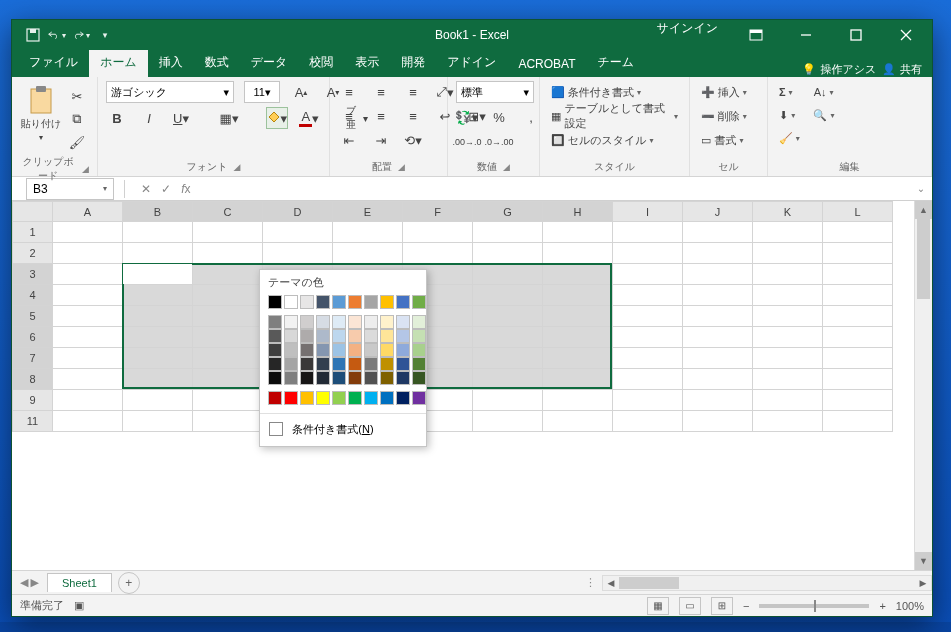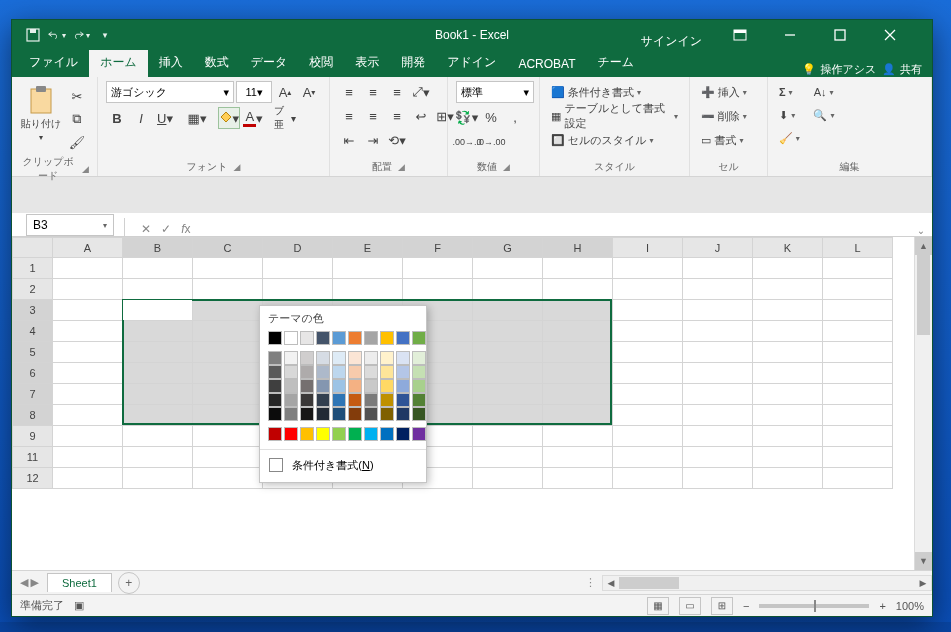--- a/index.html
+++ b/index.html
@@ -3,44 +3,44 @@
 <meta charset="utf-8">
 <style>
 * { box-sizing: border-box; margin: 0; padding: 0; font-family: "Yu Gothic UI", "Meiryo", sans-serif; }
 body { background: linear-gradient(180deg,#1a6dd9 0%,#0a4db5 100%); width: 951px; height: 632px; overflow: hidden; position: relative; }
 .window { position: absolute; left: 11px; top: 19px; width: 922px; height: 598px; background: #e6e6e6; box-shadow: 0 8px 30px rgba(0,0,0,.5); display: flex; flex-direction: column; border: 1px solid #0d5232; }
 
 .titlebar { height: 30px; background: #0f6b3f; display: flex; align-items: center; color: #fff; font-size: 12px; position: relative; }
 .qat { display: flex; align-items: center; gap: 6px; padding-left: 12px; }
 .qat .ic { width: 18px; height: 18px; display: flex; align-items: center; justify-content: center; opacity: .9; }
 .title-txt { position: absolute; left: 50%; transform: translateX(-50%); font-size: 12px; }
-.title-right { margin-left: auto; display: flex; align-items: flex-end; gap: 6px; padding-right: 20px; }
+.title-right { margin-left: auto; display: flex; align-items: flex-start; gap: 6px; padding-right: 4px; }
 .winbtn { width: 44px; height: 30px; display:flex; align-items:center; justify-content:center; }
 
 .tabs { height: 27px; background: #0f6b3f; display: flex; align-items: flex-end; color: #fff; font-size: 12px; padding-left: 6px; }
 .tab { padding: 5px 11px 6px; cursor: default; }
 .tab.active { background: #f3f3f3; color: #0f6b3f; }
 .tabs-right { margin-left: auto; display:flex; align-items:center; gap:6px; padding-right:10px; }
 .tabs-right .tr { font-size: 11px; display:flex; align-items:center; gap:4px; }
 
 .ribbon { height: 100px; background: #f3f3f3; border-bottom: 1px solid #d4d4d4; display: flex; }
 .group { border-right: 1px solid #e0e0e0; padding: 4px 8px 2px; display:flex; flex-direction:column; position:relative; }
 .group-label { font-size: 10px; color: #666; text-align:center; padding:2px 0 0; display:flex; align-items:center; justify-content:center; gap:6px;}
 .dlaunch{font-size:9px;color:#888;}
 .gbody { flex:1; display:flex; align-items:flex-start; gap:4px; }
 .bigbtn { width:42px; display:flex; flex-direction:column; align-items:center; gap:2px; font-size:10px; color:#444; padding-top:4px;}
 .smbtn { display:flex; align-items:center; gap:3px; font-size:11px; color:#444; height:22px; padding:0 3px;}
 .smbtn .dd{font-size:8px;color:#666;}
 .col { display:flex; flex-direction:column; gap:1px; }
 .fontbox, .sizebox { height:22px; border:1px solid #c5c5c5; background:#fff; font-size:11px; padding:0 4px; display:flex; align-items:center; }
 .fontbox{width:128px;} .sizebox{width:36px; justify-content:center;}
 .icbtn{width:22px;height:22px;display:flex;align-items:center;justify-content:center;color:#444;font-size:13px;}
-.row{display:flex;gap:2px;align-items:center;}
-
-.fxbar { height:24px; background:#fff; border-bottom:1px solid #d0d0d0; display:flex; align-items:flex-end; font-size:12px;margin-top:36px; }
+.row{display:flex;gap:10px;align-items:center;}
+
+.fxbar { height:24px; background:#fff; border-bottom:1px solid #d0d0d0; display:flex; align-items:center; font-size:12px; }
 .namebox { width:88px; height:22px; border:1px solid #c5c5c5; margin:0 4px 0 14px; display:flex; align-items:center; padding:0 6px; background:#fff;}
 .namebox .dd{margin-left:auto;font-size:8px;color:#666;}
 .fxbtns{display:flex;gap:10px;padding:0 10px;color:#888;}
 .fxinput{flex:1;height:22px;}
 .expand{width:22px;color:#888;font-size:10px;text-align:center;}
 
 .sheet { flex:1; background:#fff; position:relative; overflow:hidden; }
 .gridwrap{position:absolute;left:0;top:0;right:18px;bottom:0;overflow:hidden;}
 table.grid{border-collapse:collapse;table-layout:fixed;}
 table.grid th, table.grid td{border:1px solid #d4d4d4;font-size:11px;color:#444;font-weight:normal;background:#fff;}
@@ -524,35 +524,20 @@
               <td class="cell"></td>
               <td class="cell"></td>
               <td class="cell"></td>
               <td class="cell"></td>
               <td class="cell"></td>
               <td class="cell"></td>
               <td class="cell"></td>
             </tr>
             <tr>
               <th class="rowh">11</th>
-              <td class="cell"></td>
-              <td class="cell"></td>
-              <td class="cell"></td>
-              <td class="cell"></td>
-              <td class="cell"></td>
-              <td class="cell"></td>
-              <td class="cell"></td>
-              <td class="cell"></td>
-              <td class="cell"></td>
-              <td class="cell"></td>
-              <td class="cell"></td>
-              <td class="cell"></td>
-            </tr>
-            <tr>
-              <th class="rowh">12</th>
               <td class="cell"></td>
               <td class="cell"></td>
               <td class="cell"></td>
               <td class="cell"></td>
               <td class="cell"></td>
               <td class="cell"></td>
               <td class="cell"></td>
               <td class="cell"></td>
               <td class="cell"></td>
               <td class="cell"></td>

